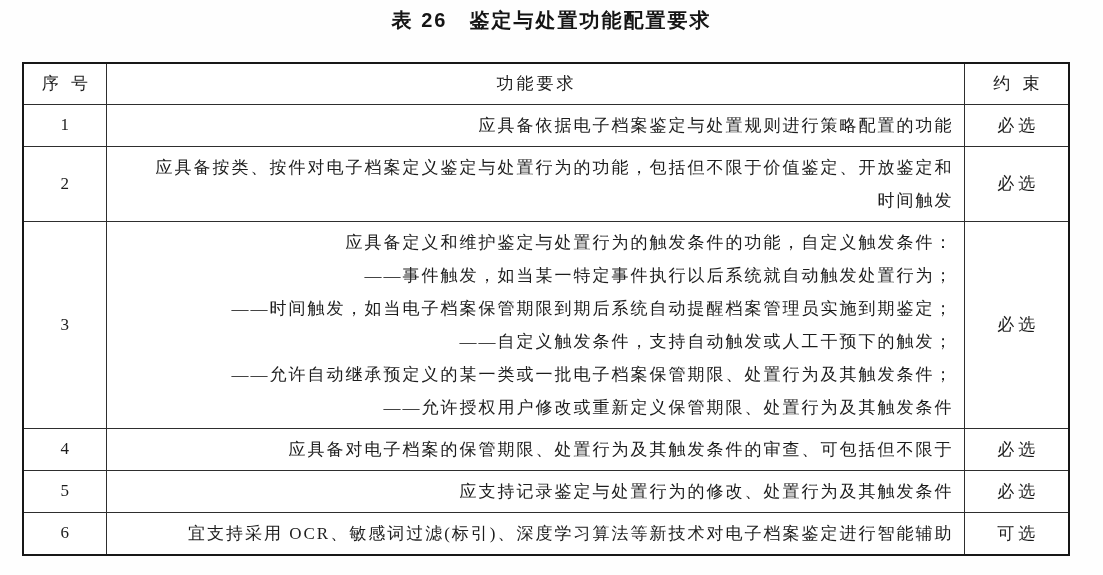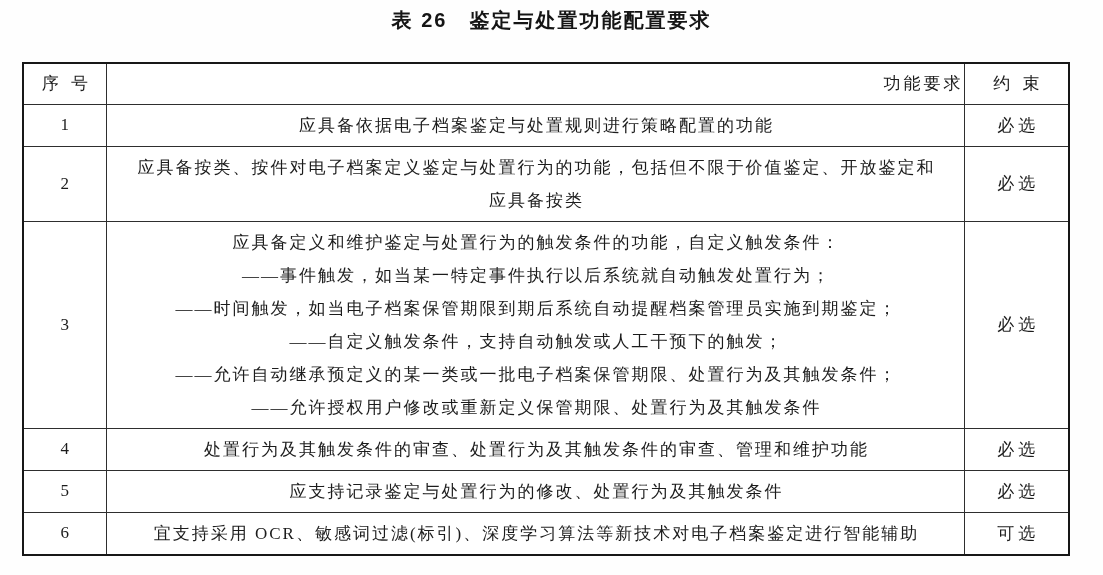--- a/index.html
+++ b/index.html
@@ -47,24 +47,24 @@
     vertical-align: middle;
     font-size: 17px;
     font-weight: normal;
   }
   .spec-table thead tr { height: 41px; }
   th.h-no, th.h-constraint, td.cell-no, td.cell-constraint {
     text-align: center;
     letter-spacing: 4px;
     text-indent: 4px; 
   }
-  th.h-req { text-align: right; letter-spacing: 3px; text-indent: 3px; }
+  th.h-req { text-align: center; letter-spacing: 3px; text-indent: 3px; }
   td.cell-no { letter-spacing: 0; text-indent: 0; }
   td.cell-req {
-    text-align: center;
+    text-align: right;
     padding: 4px 10px 4px 13px;
     letter-spacing: 2px;
   }
   .req-line {
     line-height: 33px;
     white-space: nowrap;
   }
 </style>
 </head>
 <body>
@@ -91,40 +91,40 @@
           <td class="cell-no">1</td>
           <td class="cell-req">
             <div class="req-line">应具备依据电子档案鉴定与处置规则进行策略配置的功能</div>
           </td>
           <td class="cell-constraint">必选</td>
         </tr>
         <tr style="height: 75px;">
           <td class="cell-no">2</td>
           <td class="cell-req">
             <div class="req-line">应具备按类、按件对电子档案定义鉴定与处置行为的功能，包括但不限于价值鉴定、开放鉴定和</div>
-            <div class="req-line">应具备按类</div>
+            <div class="req-line">时间触发</div>
           </td>
           <td class="cell-constraint">必选</td>
         </tr>
         <tr style="height: 200px;">
           <td class="cell-no">3</td>
           <td class="cell-req">
             <div class="req-line">应具备定义和维护鉴定与处置行为的触发条件的功能，自定义触发条件：</div>
             <div class="req-line">——事件触发，如当某一特定事件执行以后系统就自动触发处置行为；</div>
             <div class="req-line">——时间触发，如当电子档案保管期限到期后系统自动提醒档案管理员实施到期鉴定；</div>
             <div class="req-line">——自定义触发条件，支持自动触发或人工干预下的触发；</div>
             <div class="req-line">——允许自动继承预定义的某一类或一批电子档案保管期限、处置行为及其触发条件；</div>
             <div class="req-line">——允许授权用户修改或重新定义保管期限、处置行为及其触发条件</div>
           </td>
           <td class="cell-constraint">必选</td>
         </tr>
         <tr style="height: 41px;">
           <td class="cell-no">4</td>
           <td class="cell-req">
-            <div class="req-line">处置行为及其触发条件的审查、处置行为及其触发条件的审查、管理和维护功能</div>
+            <div class="req-line">应具备对电子档案的保管期限、处置行为及其触发条件的审查、可包括但不限于</div>
           </td>
           <td class="cell-constraint">必选</td>
         </tr>
         <tr style="height: 41px;">
           <td class="cell-no">5</td>
           <td class="cell-req">
             <div class="req-line">应支持记录鉴定与处置行为的修改、处置行为及其触发条件</div>
           </td>
           <td class="cell-constraint">必选</td>
         </tr>

